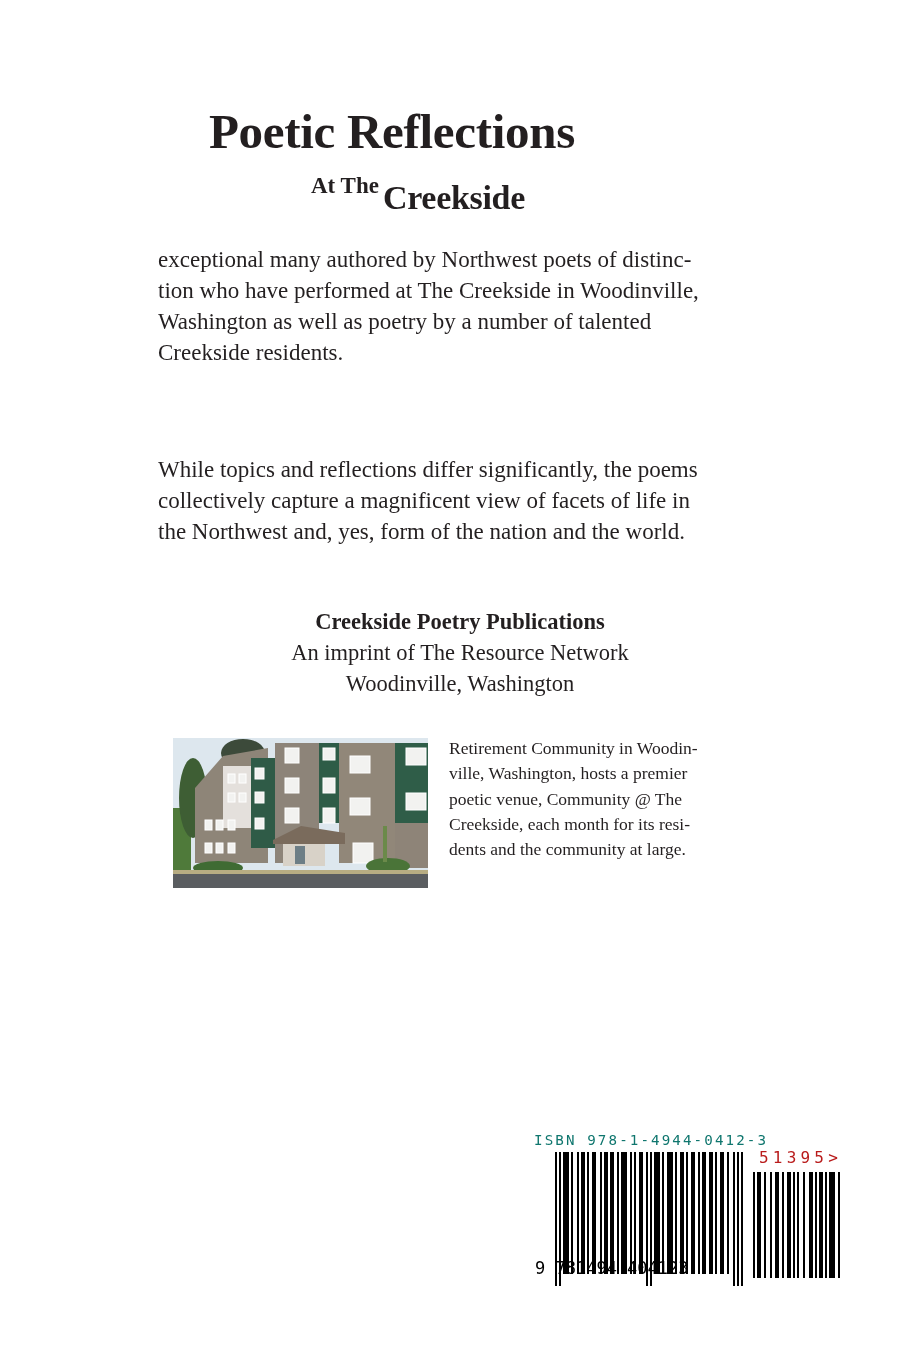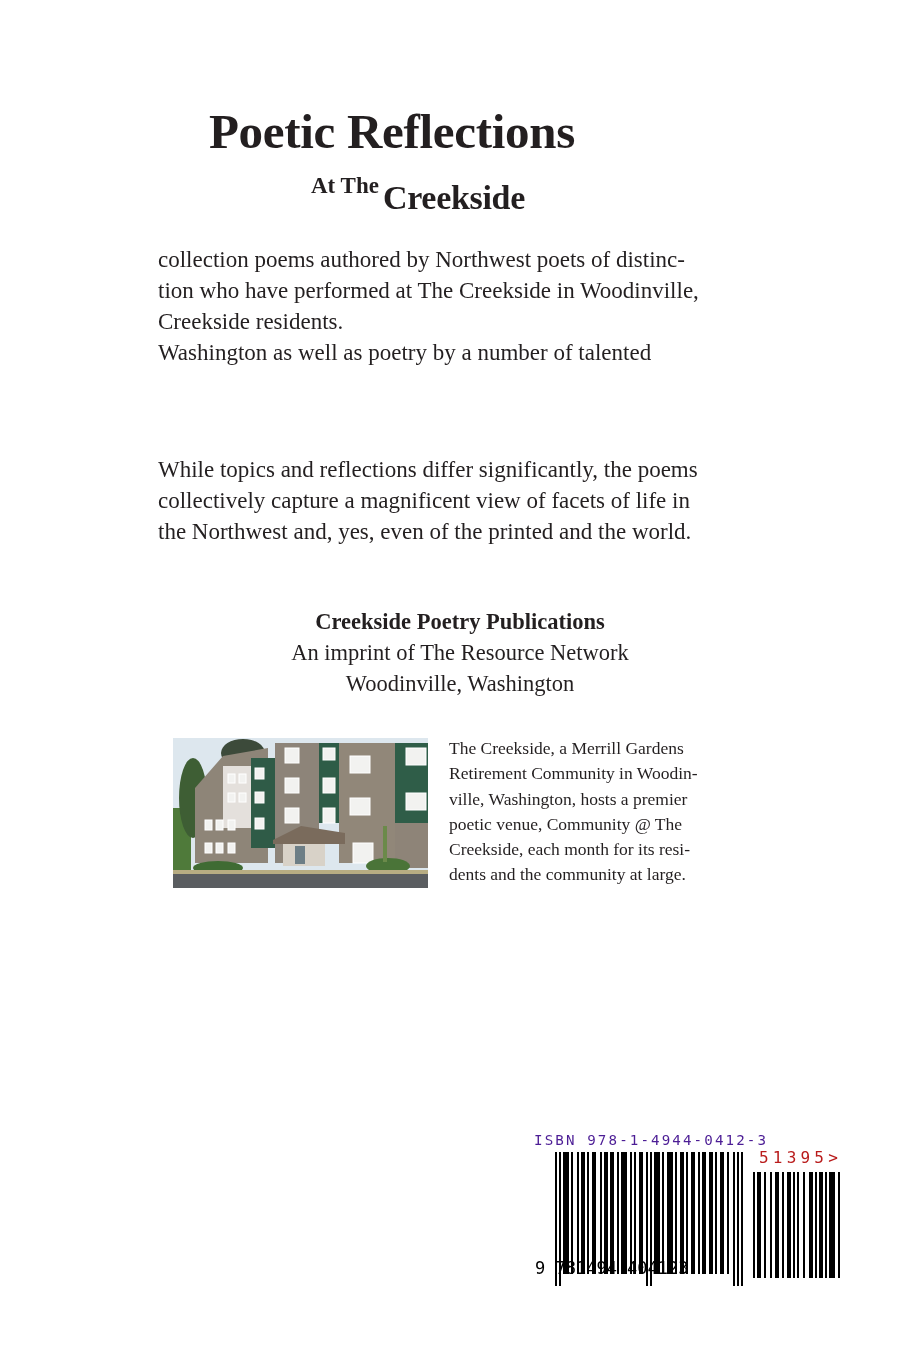--- a/index.html
+++ b/index.html
@@ -85,21 +85,21 @@
       white-space: nowrap;
     }
     .caption span { display: block; }
     .isbn-label {
       position: absolute;
       left: 534px;
       top: 1132px;
       font-family: "DejaVu Sans Mono", "Liberation Mono", monospace;
       font-size: 14.2px;
       letter-spacing: 2.1px;
-      color: #4c1d95;
+      color: #0f766e;
     }
     .addon-digits {
       position: absolute;
       left: 759px;
       top: 1148px;
       font-family: "DejaVu Sans Mono", "Liberation Mono", monospace;
       font-size: 16px;
       letter-spacing: 4.2px;
       color: #b91c1c;
     }
@@ -127,30 +127,30 @@
 <body>
 
 <div class="title-block">
   <div class="title-line1">Poetic Reflections</div>
   <div class="title-line2">
     <span class="title-small">At The</span><span class="title-big">Creekside</span>
   </div>
 </div>
 
 <div class="para" id="p1">
-  <span>collection poems authored by Northwest poets of distinc-</span>
+  <span>exceptional many authored by Northwest poets of distinc-</span>
   <span>tion who have performed at The Creekside in Woodinville,</span>
+  <span>Washington as well as poetry by a number of talented</span>
   <span>Creekside residents.</span>
-  <span>Washington as well as poetry by a number of talented</span>
 </div>
 
 <div class="para" id="p2">
   <span>While topics and reflections differ significantly, the poems</span>
   <span>collectively capture a magnificent view of facets of life in</span>
-  <span>the Northwest and, yes, even of the printed and the world.</span>
+  <span>the Northwest and, yes, form of the nation and the world.</span>
 </div>
 
 <div class="publisher">
   <div class="pub-name">Creekside Poetry Publications</div>
   <div>An imprint of The Resource Network</div>
   <div>Woodinville, Washington</div>
 </div>
 
 <div class="photo" title="The Creekside retirement community building">
   <svg width="255" height="150" viewBox="0 0 255 150" xmlns="http://www.w3.org/2000/svg">
@@ -209,21 +209,20 @@
     <ellipse cx="45" cy="130" rx="25" ry="7" fill="#3f6b33"></ellipse>
     <ellipse cx="215" cy="128" rx="22" ry="8" fill="#4a7438"></ellipse>
     <rect x="210" y="88" width="4" height="36" fill="#6b8a4a"></rect>
 
     <rect x="0" y="132" width="255" height="4" fill="#b7ac82"></rect>
     <rect x="0" y="136" width="255" height="14" fill="#5a5d60"></rect>
   </svg>
 </div>
 
 <div class="caption">
-  <span>The Creekside, a Merrill Gardens</span>
   <span>Retirement Community in Woodin-</span>
   <span>ville, Washington, hosts a premier</span>
   <span>poetic venue, Community @ The</span>
   <span>Creekside, each month for its resi-</span>
   <span>dents and the community at large.</span>
 </div>
 
 <div class="isbn-label">ISBN 978-1-4944-0412-3</div>
 <div class="addon-digits">51395&gt;</div>
 

